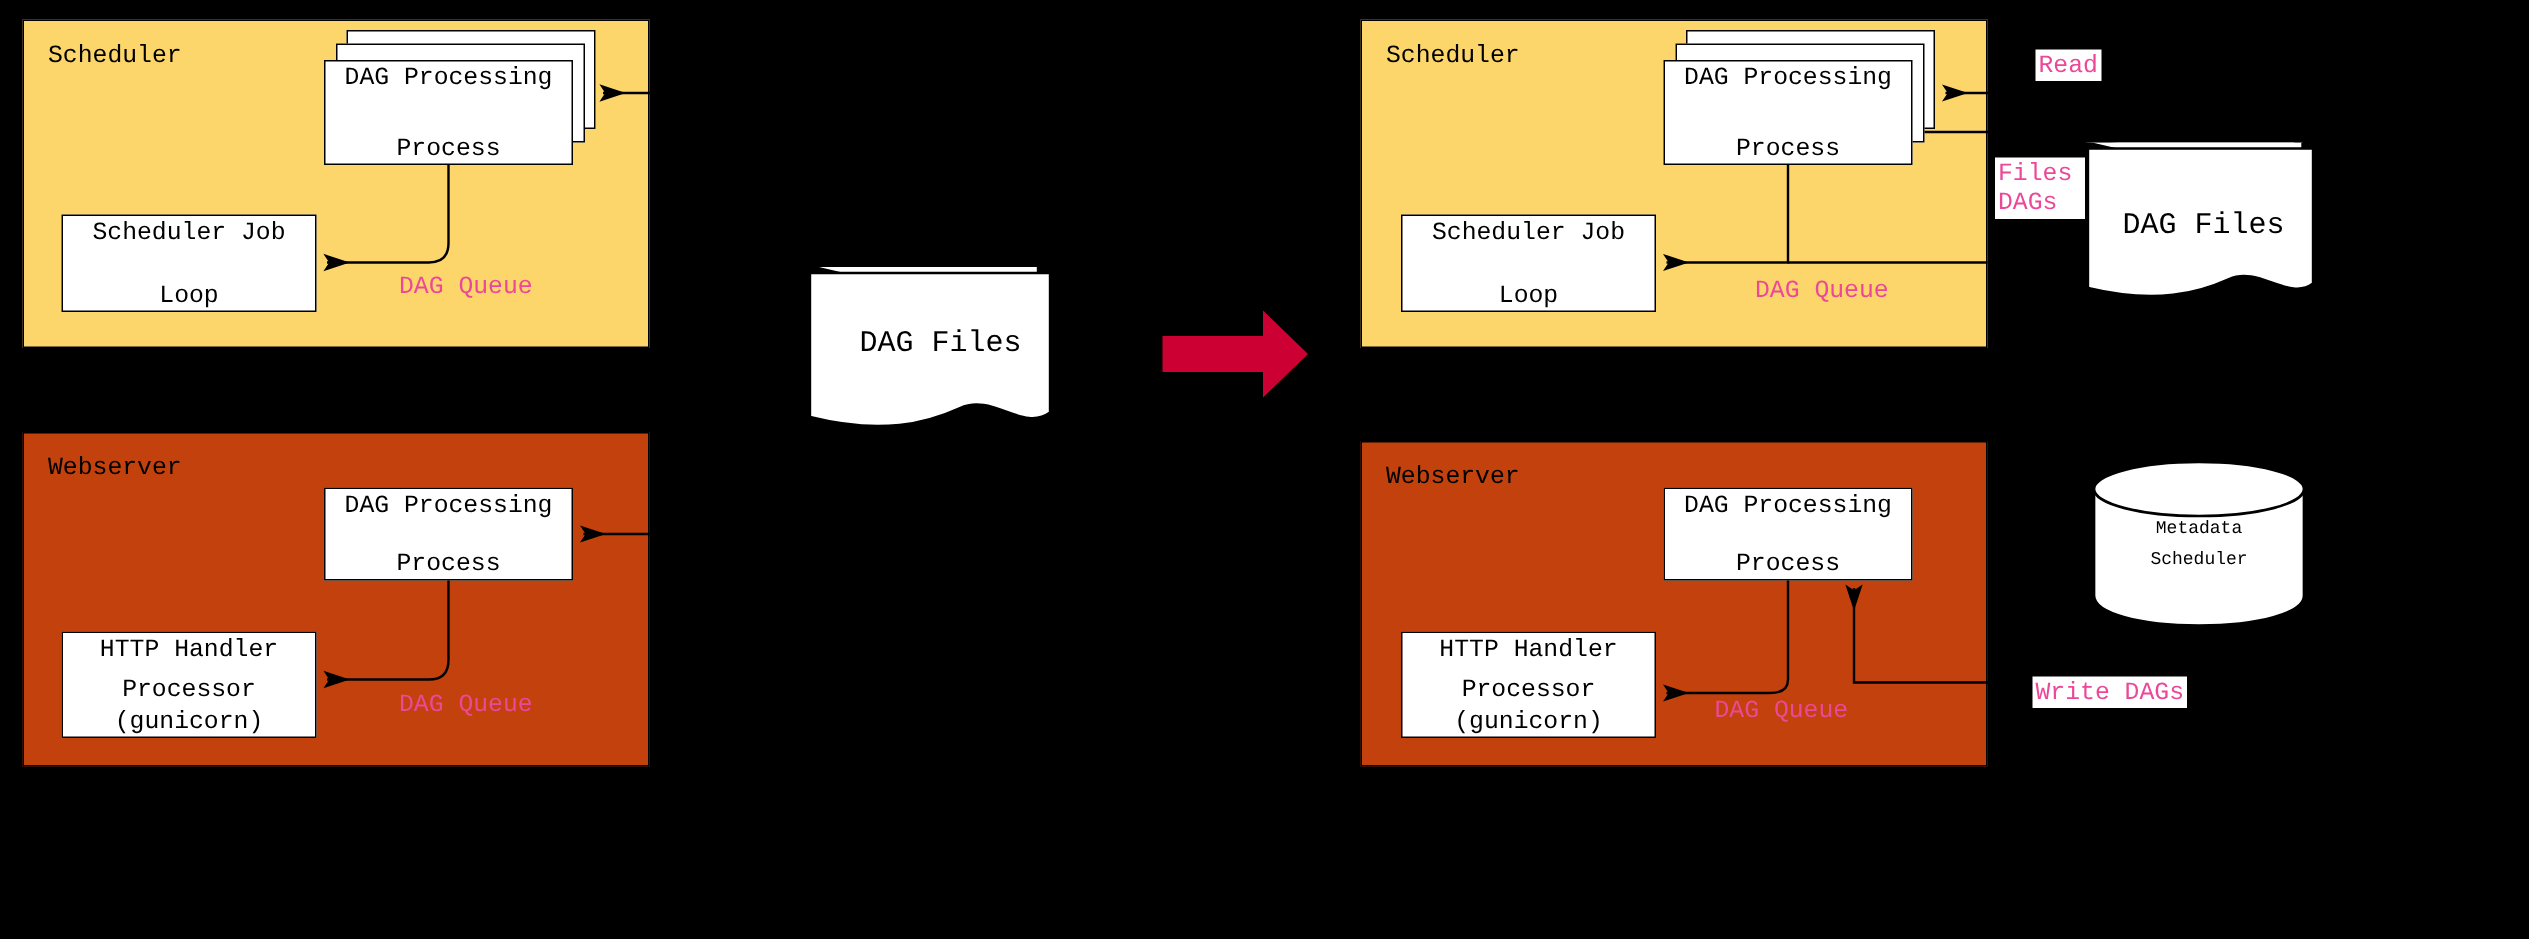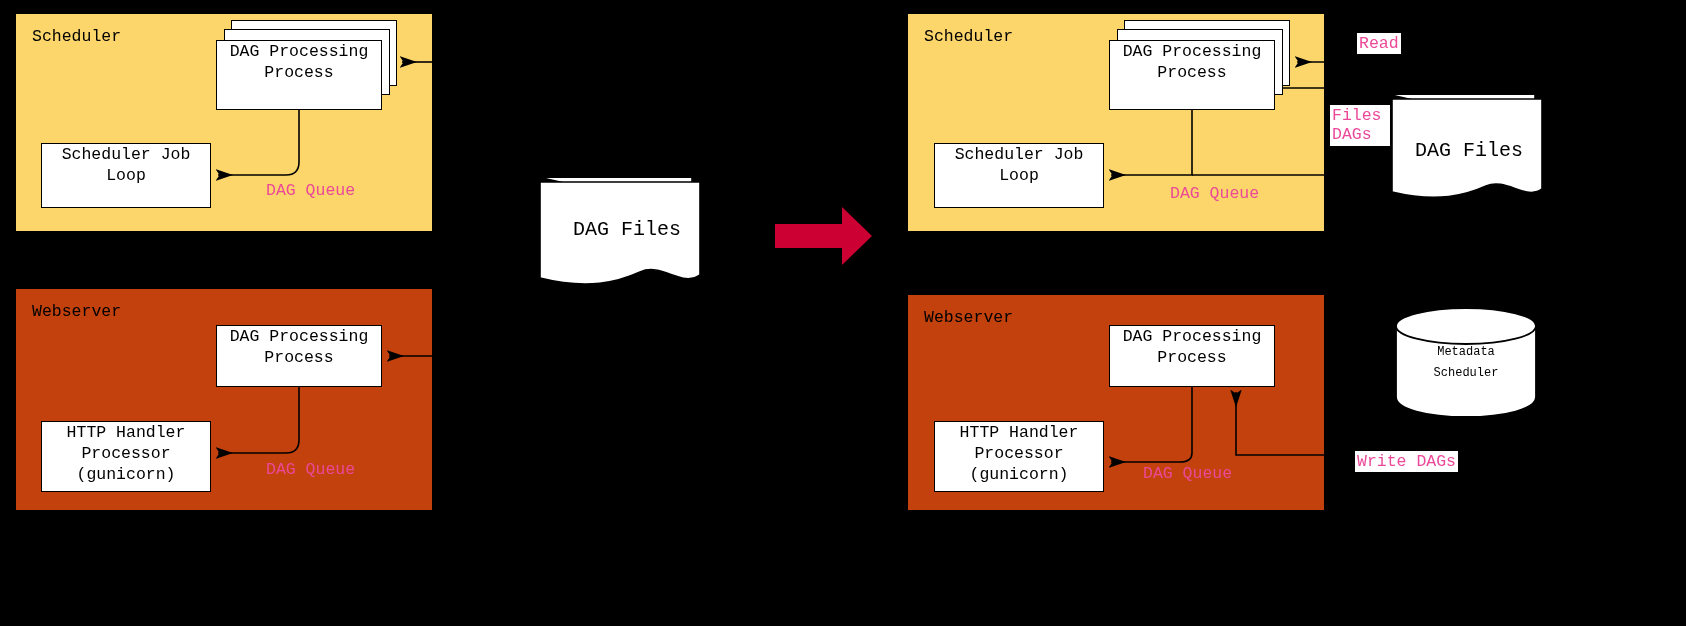--- a/index.html
+++ b/index.html
@@ -39,21 +39,21 @@
     white-space: nowrap;
   }
   
   .box {
     position: absolute;
     box-sizing: border-box;
     background: #FFFFFF;
     border: 1.6px solid #000000;
     display: flex;
     align-items: center;
-    justify-content: flex-start;
+    justify-content: space-between;
     text-align: center;
     font-size: 16.5px;
     line-height: 1.28;
     color: #000000;
   }
   .box span { display: block; padding: 0 4px; }
   
   .box-stack-sheet {
     position: absolute;
     box-sizing: border-box;

